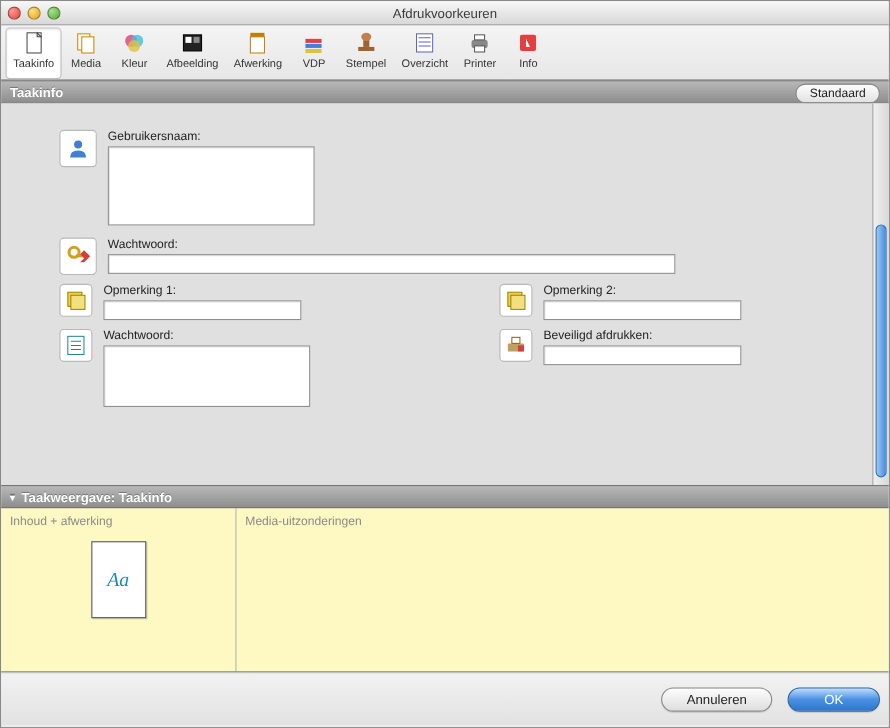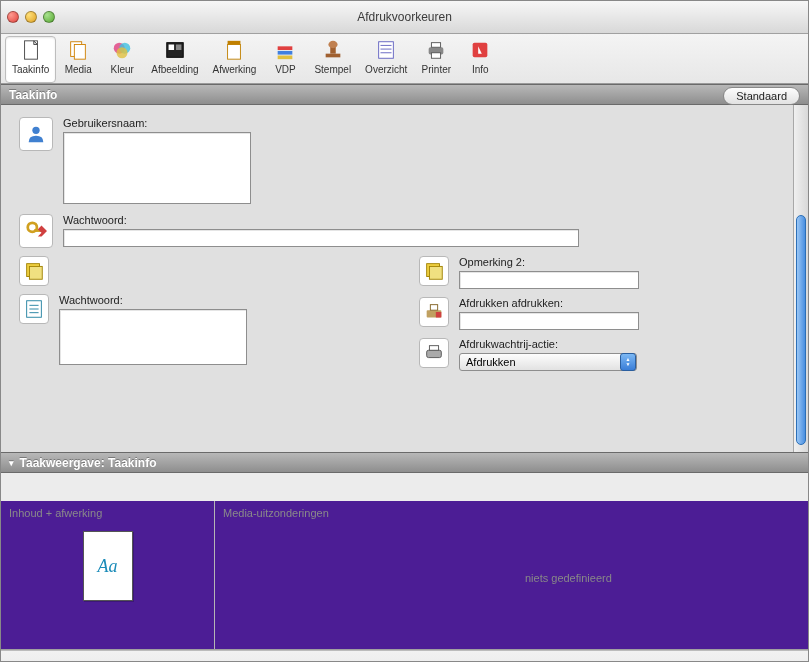--- a/index.html
+++ b/index.html
@@ -6,21 +6,21 @@
   body {
     font-family: "Lucida Grande", "Helvetica Neue", Arial, sans-serif;
     font-size: 11px;
     background: #ececec;
     width: 809px;
     height: 662px;
     overflow: hidden;
     border: 1px solid #888;
   }
   .titlebar {
-    height: 33px;
+    height: 22px;
     background: linear-gradient(#f7f7f7, #d8d8d8);
     border-bottom: 1px solid #a0a0a0;
     display: flex;
     align-items: center;
     padding: 0 6px;
     position: relative;
   }
   .traffic-lights { display: flex; gap: 6px; }
   .tl { width: 12px; height: 12px; border-radius: 50%; border: 0.5px solid rgba(0,0,0,0.3); }
   .tl.red { background: radial-gradient(circle at 30% 30%, #ff9a90, #e0443e); }
@@ -76,21 +76,21 @@
     padding: 2px 12px; font-size: 11px; color: #222;
     text-shadow: none; font-weight: normal;
     cursor: pointer;
   }
   .content-scroll {
     height: 347px;
     background: #e0e0e0;
     position: relative;
     overflow: hidden;
   }
-  .content-inner { padding: 12px 18px; }
+  .content-inner { padding: 24px 18px; margin-left: 35px; }
   .field-row { display: flex; align-items: flex-start; margin-bottom: 8px; }
   .side-icon {
     width: 34px; height: 34px; background: #fff;
     border: 1px solid #b8b8b8; border-radius: 4px;
     display: flex; align-items: center; justify-content: center;
     margin-right: 10px; flex-shrink: 0;
   }
   .side-icon svg { width: 22px; height: 22px; }
   .side-icon.sm { width: 30px; height: 30px; }
   .field-col { flex: 1; }
@@ -135,23 +135,22 @@
     position: absolute; right: 0; top: 0; bottom: 0; width: 15px;
     background: linear-gradient(to right, #f0f0f0, #d8d8d8);
     border-left: 1px solid #a8a8a8;
   }
   .scrollbar-v .thumb {
     position: absolute; top: 110px; height: 230px; left: 2px; right: 2px;
     background: linear-gradient(to right, #9ac7f6, #4a8fe0);
     border: 0.5px solid #2a6fb8; border-radius: 6px;
   }
   .preview-area {
-    height: 149px; background: #4c1d95; display: flex;
+    height: 149px; background: #fef9c3; display: flex;
     border-bottom: 1px solid #a0a0a0;
-    margin-top: 28px;
   }
   .preview-col1 {
     width: 214px; border-right: 1px solid #b5b5b5;
     display: flex; flex-direction: column; align-items: center;
     padding-top: 6px;
   }
   .preview-col1 .hdr, .preview-col2 .hdr {
     font-size: 11px; color: #8a8a8a; align-self: flex-start;
     margin: 0 0 12px 8px;
   }
@@ -310,20 +309,24 @@
 
 
     <div class="two-col">
       <div class="col">
         <div class="field-row">
           <div class="side-icon sm">
             <svg viewBox="0 0 24 24">
                 <rect x="4" y="4" width="14" height="14" fill="#f0d040" stroke="#a08000"></rect>
                 <rect x="7" y="7" width="14" height="14" fill="#f0e080" stroke="#a08000"></rect>
               </svg>
+          </div>
+          <div class="field-col">
+            <span class="field-label">Opmerking 1:</span>
+            <input class="line-input med" value="" style="">
           </div>
         </div>
         <div class="field-row">
           <div class="side-icon sm">
             <svg viewBox="0 0 24 24">
                 <rect x="4" y="3" width="16" height="18" fill="#fff" stroke="#2080a0"></rect>
                 <line x1="7" y1="8" x2="17" y2="8" stroke="#2080a0"></line>
                 <line x1="7" y1="12" x2="17" y2="12" stroke="#2080a0"></line>
                 <line x1="7" y1="16" x2="17" y2="16" stroke="#2080a0"></line>
               </svg>
@@ -349,37 +352,22 @@
         </div>
         <div class="field-row">
           <div class="side-icon sm">
             <svg viewBox="0 0 24 24">
                 <rect x="4" y="10" width="16" height="8" fill="#c0a060" rx="1"></rect>
                 <rect x="8" y="4" width="8" height="6" fill="#fff" stroke="#806020"></rect>
                 <rect x="14" y="12" width="6" height="6" fill="#d04040"></rect>
               </svg>
           </div>
           <div class="field-col">
-            <span class="field-label">Afdrukken afdrukken:</span>
+            <span class="field-label">Beveiligd afdrukken:</span>
             <input class="line-input med" value="" style="">
-          </div>
-        </div>
-        <div class="field-row">
-          <div class="side-icon sm">
-            <svg viewBox="0 0 24 24">
-                <rect x="4" y="9" width="16" height="8" fill="#aaa" rx="2" stroke="#555"></rect>
-                <rect x="7" y="4" width="10" height="5" fill="#fff" stroke="#555"></rect>
-              </svg>
-          </div>
-          <div class="field-col">
-            <span class="field-label">Afdrukwachtrij-actie:</span>
-            <div class="select-wrap">
-              <span>Afdrukken</span>
-              <div class="arrow-box"></div>
-            </div>
           </div>
         </div>
       </div>
     </div>
 
   </div>
   <div class="scrollbar-v">
     <div class="thumb"></div>
   </div>
 </div>
@@ -391,20 +379,19 @@
 
 <div class="preview-area">
   <div class="preview-col1">
     <div class="hdr">Inhoud + afwerking</div>
     <div class="page-thumb">
       <span class="aa">Aa</span>
     </div>
   </div>
   <div class="preview-col2">
     <div class="hdr">Media-uitzonderingen</div>
-    <div class="empty">niets gedefinieerd</div>
   </div>
 </div>
 
 <div class="button-bar">
   <button class="aqua-btn">Annuleren</button>
   <button class="aqua-btn primary">OK</button>
 </div>
 
 </body></html>

